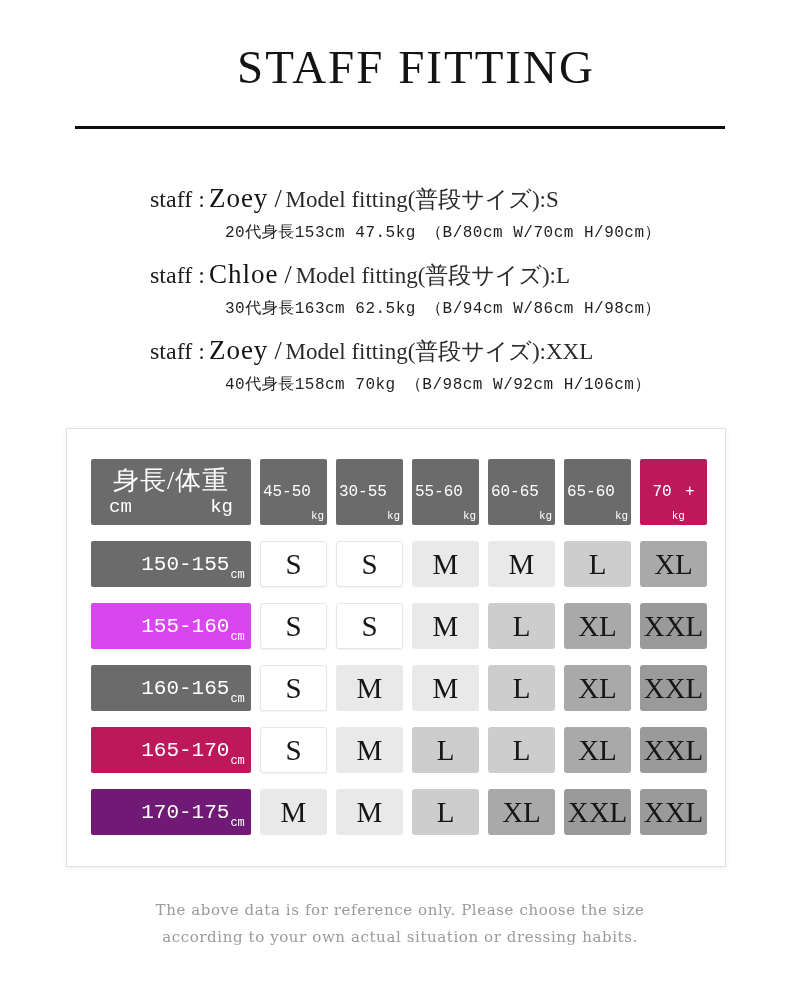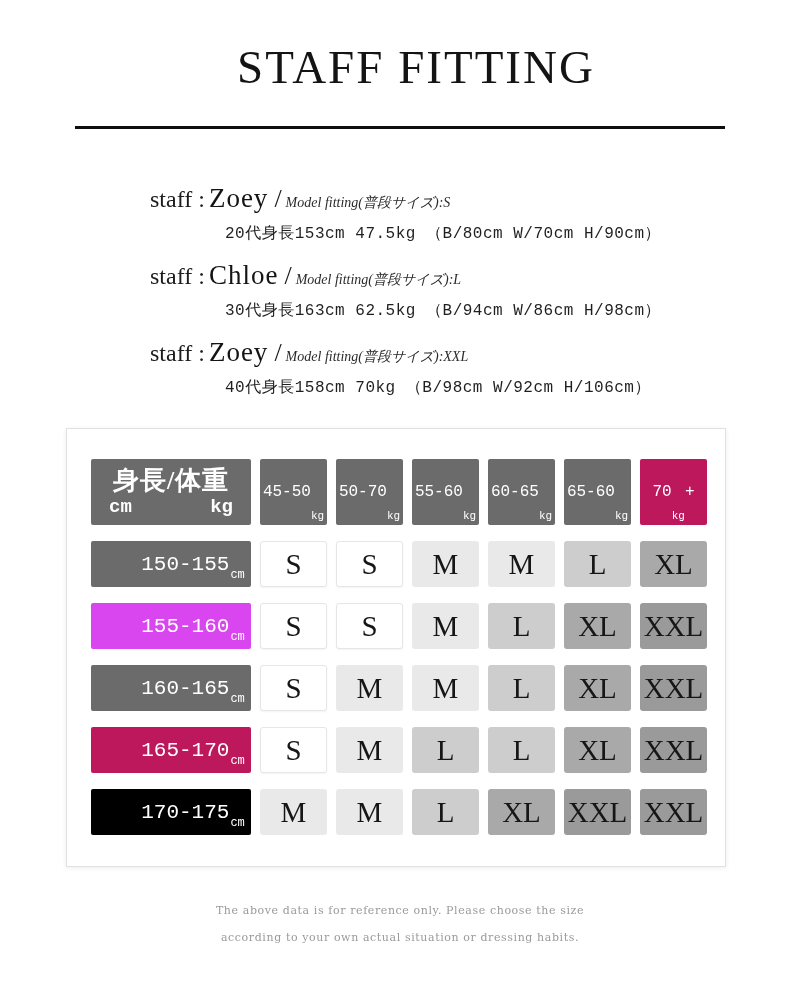--- a/index.html
+++ b/index.html
@@ -25,21 +25,21 @@
     width: 650px; height: 3px; background: #0e0e0e;
   }
 
   
   .staff-list { position: absolute; top: 182px; left: 150px; width: 540px; }
   .staff-entry { margin-bottom: 13px; }
   .staff-line1 { white-space: nowrap; line-height: 32px; }
   .staff-prefix { font-size: 24px; color: #1c1c1c; }
   .staff-name { font-size: 27px; color: #141414; letter-spacing: 1px; }
   .staff-separator { font-size: 26px; margin: 0 4px 0 6px; }
-  .staff-fitting { font-size: 14px; color: #2b2b2b; font-style: italic; }
+  .staff-fitting { font-size: 23px; color: #2b2b2b; }
   .staff-detail {
     margin: 3px 0 0 75px;
     font-size: 16px; letter-spacing: 0.5px;
     font-family: "Liberation Mono", "DejaVu Sans Mono", monospace;
     color: #1f1f1f;
     line-height: 24px;
     white-space: nowrap;
   }
 
   
@@ -57,21 +57,21 @@
     column-gap: 9px; row-gap: 16px;
     padding: 30px 0 0 24px;
   }
   .cell {
     display: flex; align-items: center; justify-content: center;
   }
   .hdr-cell {
     color: #ffffff;
     border-radius: 2px;
   }
-  .corner-cell { flex-direction: column; justify-content: center; font-weight: bold; }
+  .corner-cell { flex-direction: column; justify-content: center; }
   .corner-title {
     font-size: 26px; letter-spacing: 1px; line-height: 30px;
     font-family: "Liberation Serif", "DejaVu Serif", serif;
   }
   .corner-units {
     width: 100%; display: flex; justify-content: space-between;
     padding: 0 18px; line-height: 22px;
     font-family: "Liberation Mono", "DejaVu Sans Mono", monospace;
     font-size: 19px;
   }
@@ -91,21 +91,21 @@
     font-size: 29px; color: #161616;
     border-radius: 3px;
   }
   .size-cell[data-size="S"] { border: 1px solid #e6e6e6; box-shadow: 0 1px 2px rgba(0,0,0,0.05); }
 
   
   .footer-note {
     position: absolute; top: 897px; left: 0; width: 100%;
     text-align: center;
     font-family: "DejaVu Serif", "Liberation Serif", serif;
-    font-size: 11px; color: #9a9a9a;
+    font-size: 15px; color: #9a9a9a;
     letter-spacing: 0.6px; line-height: 27px;
   }
 </style>
 </head>
 <body>
 
 <div class="page-title">STAFF FITTING</div>
 <div class="title-divider"></div>
 
 <div class="staff-list">
@@ -131,21 +131,21 @@
           <span>cm</span>
           <span>kg</span>
         </div>
       </div>
       <div class="cell hdr-cell weight-header" style="background: rgb(107, 107, 107);">
         <span class="range">45-50</span>
         <span class="unit">kg</span>
         <span class="suffix"></span>
       </div>
       <div class="cell hdr-cell weight-header" style="background: rgb(107, 107, 107);">
-        <span class="range">50-70</span>
+        <span class="range">30-55</span>
         <span class="unit">kg</span>
         <span class="suffix"></span>
       </div>
       <div class="cell hdr-cell weight-header" style="background: rgb(107, 107, 107);">
         <span class="range">55-60</span>
         <span class="unit">kg</span>
         <span class="suffix"></span>
       </div>
       <div class="cell hdr-cell weight-header" style="background: rgb(107, 107, 107);">
         <span class="range">60-65</span>
@@ -195,21 +195,21 @@
       <div class="cell hdr-cell row-header" style="background: #be185d;">
         <span class="range">165-170</span>
         <span class="unit">cm</span>
       </div>
       <div class="cell size-cell" data-size="S" style="background: rgb(255, 255, 255);">S</div>
       <div class="cell size-cell" data-size="M" style="background: rgb(233, 233, 233);">M</div>
       <div class="cell size-cell" data-size="L" style="background: rgb(205, 205, 205);">L</div>
       <div class="cell size-cell" data-size="L" style="background: rgb(205, 205, 205);">L</div>
       <div class="cell size-cell" data-size="XL" style="background: rgb(169, 169, 169);">XL</div>
       <div class="cell size-cell" data-size="XXL" style="background: rgb(154, 154, 154);">XXL</div>
-      <div class="cell hdr-cell row-header" style="background: #000000;">
+      <div class="cell hdr-cell row-header" style="background: #701a75;">
         <span class="range">170-175</span>
         <span class="unit">cm</span>
       </div>
       <div class="cell size-cell" data-size="M" style="background: rgb(233, 233, 233);">M</div>
       <div class="cell size-cell" data-size="M" style="background: rgb(233, 233, 233);">M</div>
       <div class="cell size-cell" data-size="L" style="background: rgb(205, 205, 205);">L</div>
       <div class="cell size-cell" data-size="XL" style="background: rgb(169, 169, 169);">XL</div>
       <div class="cell size-cell" data-size="XXL" style="background: rgb(154, 154, 154);">XXL</div>
       <div class="cell size-cell" data-size="XXL" style="background: rgb(154, 154, 154);">XXL</div>
     </div>

